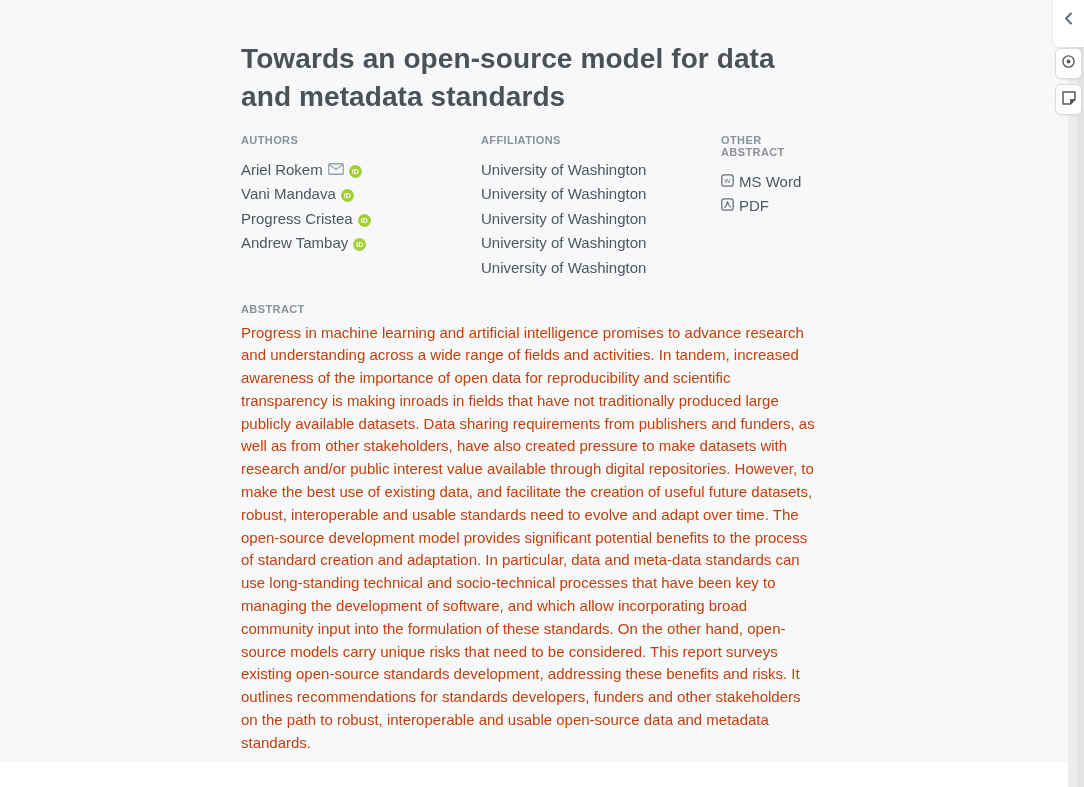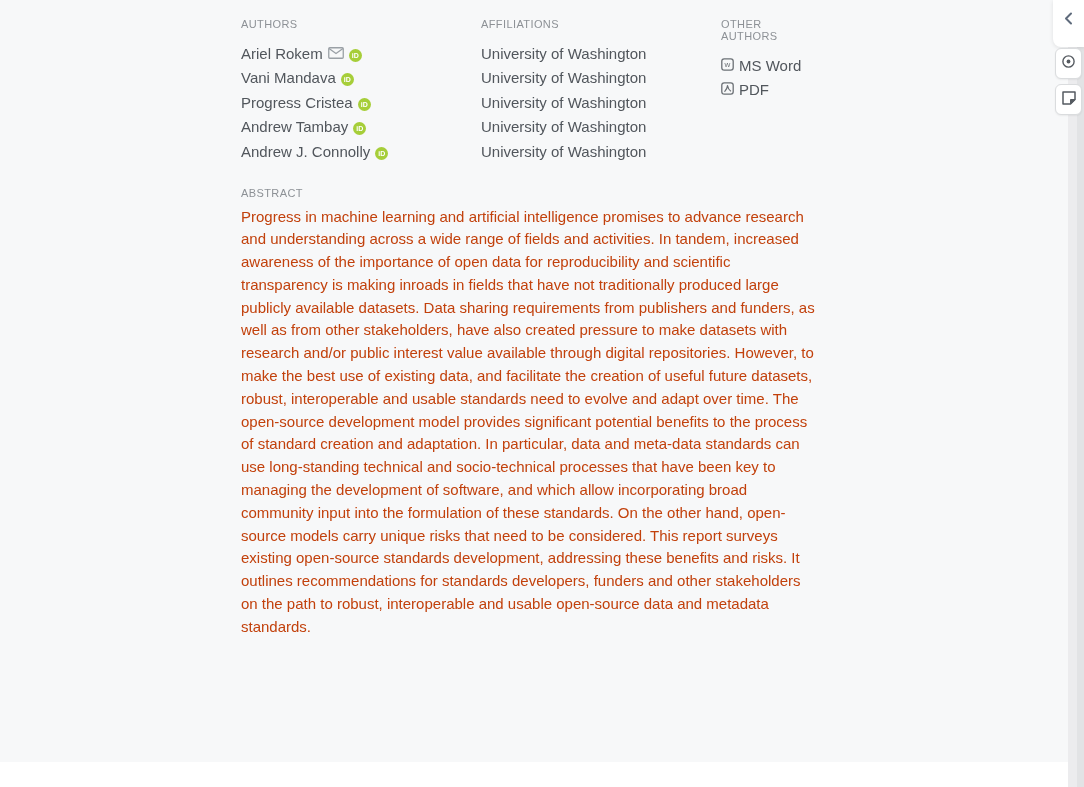--- a/index.html
+++ b/index.html
@@ -36,21 +36,21 @@
   .meta-row {
     display: flex; margin-top: 18px;
   }
   .meta-col-authors { width: 240px; flex: 0 0 240px; }
   .meta-col-affiliations { width: 240px; flex: 0 0 240px; }
   .meta-col-formats { flex: 1 1 auto; }
   .meta-label, .abstract-label {
     font-size: 11px; color: #8d9196;
     letter-spacing: 0.4px;
     margin-bottom: 7px;
-    font-weight: 400;
+    font-weight: 700;
   }
   .meta-list { list-style: none; }
   .meta-list li {
     height: 24.5px;
     font-size: 15px; color: #51565c;
     display: flex; align-items: flex-end; gap: 5px;
     white-space: nowrap;
   }
   .author-name, .format-label { color: #51565c; text-decoration: none; }
   .orcid-badge {
@@ -106,20 +106,21 @@
   .rail-button-note { top: 84px; }
 </style>
 </head>
 <body>
 
 <div class="page">
 
   <div class="article-section">
     <div class="content">
 
+      <h1 class="paper-title">Towards an open-source model for data and metadata standards</h1>
 
       <div class="meta-row">
 
         <div class="meta-col-authors">
           <div class="meta-label">AUTHORS</div>
           <ul class="meta-list">
 
               <li>
                 <a class="author-name" href="#">Ariel Rokem</a>
                 <span class="mail-icon-svg">
@@ -142,25 +143,20 @@
 
                 <span class="orcid-badge">iD</span>
               </li>
 
               <li>
                 <a class="author-name" href="#">Andrew Tambay</a>
 
                 <span class="orcid-badge">iD</span>
               </li>
 
-              <li>
-                <a class="author-name" href="#">Andrew J. Connolly</a>
-
-                <span class="orcid-badge">iD</span>
-              </li>
             </ul>
         </div>
 
         <div class="meta-col-affiliations">
           <div class="meta-label">AFFILIATIONS</div>
           <ul class="meta-list">
 
               <li>
                 <span>University of Washington</span>
               </li>
@@ -177,21 +173,21 @@
                 <span>University of Washington</span>
               </li>
 
               <li>
                 <span>University of Washington</span>
               </li>
             </ul>
         </div>
 
         <div class="meta-col-formats">
-          <div class="meta-label">OTHER AUTHORS</div>
+          <div class="meta-label">OTHER ABSTRACT</div>
           <ul class="meta-list">
             <li class="format-item">
               <span class="file-icon-svg">
                 <svg width="13" height="13" viewBox="0 0 13 13">
                   <rect x="0.8" y="0.8" width="11.4" height="11.4" rx="2.4" fill="none" stroke="#6b7075" stroke-width="1.3"></rect>
                   <text x="6.5" y="9.3" text-anchor="middle" font-size="8" font-family="Liberation Sans, sans-serif" fill="#6b7075">w</text>
                 </svg>
               </span>
               <span class="format-label">MS Word</span>
             </li>

